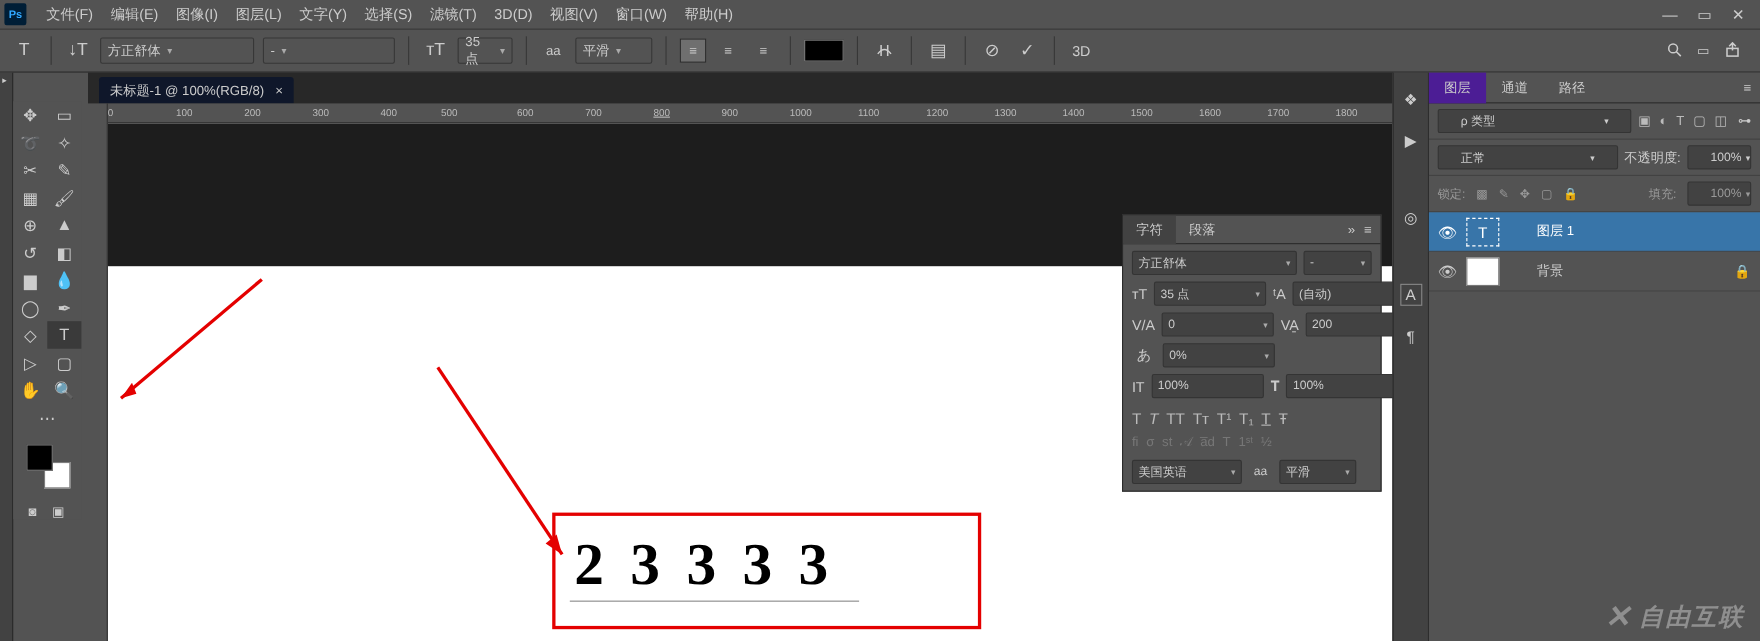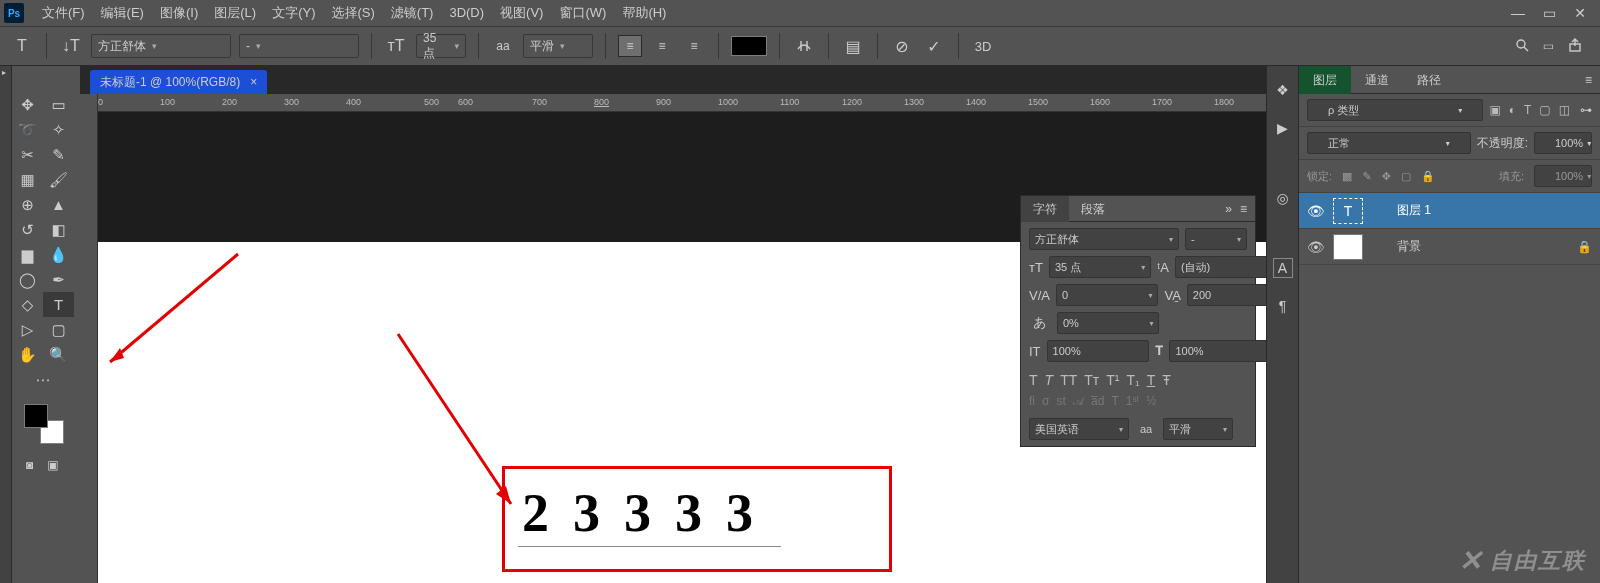--- a/index.html
+++ b/index.html
@@ -36,21 +36,21 @@
 .tool { width:31px; height:25px; display:flex; align-items:center; justify-content:center; font-size:15px; position:relative; }
 .tool.sel { background:#3a3a3a; }
 .fgbg { width:40px; height:40px; position:relative; margin:12px 0 0 12px; }
 .fgbg .bg { position:absolute; right:0; bottom:0; width:24px; height:24px; background:#fff; border:1px solid #7d7d7d; }
 .fgbg .fg { position:absolute; left:0; top:0; width:24px; height:24px; background:#000; border:1px solid #7d7d7d; }
 .tool-bottom { display:flex; gap:14px; padding:14px 0 0 14px; }
 
 
 .docarea { position:absolute; left:80px; top:66px; width:1186px; height:517px; background:#282828; }
 .tabbar { height:28px; display:flex; align-items:flex-end; padding-left:10px; }
-.doc-tab { background:#1d4ed8; height:24px; display:flex; align-items:center; padding:0 10px; gap:10px; font-size:12px; border-top-left-radius:3px; border-top-right-radius:3px; }
+.doc-tab { background:#0f172a; height:24px; display:flex; align-items:center; padding:0 10px; gap:10px; font-size:12px; border-top-left-radius:3px; border-top-right-radius:3px; }
 .ruler-h { position:absolute; left:18px; top:28px; height:18px; width:1168px; background:#535353; border-bottom:1px solid #333; }
 .ruler-h .ticks { position:relative; height:100%; font-size:9px; color:#bbb; }
 .ruler-h .ticks span { position:absolute; top:3px; }
 .ruler-v { position:absolute; left:0; top:28px; width:18px; height:489px; background:#535353; border-right:1px solid #333; }
 .canvas-wrap { position:absolute; left:18px; top:46px; width:1168px; height:471px; overflow:hidden; background:#282828; }
 .canvas { position:absolute; left:0; top:0; width:1168px; height:900px; background:#fff; }
 .canvas-header { height:130px; background:#1d1d1d; }
 
 
 .red-box { position:absolute; border:3px solid #e40000; }
@@ -77,21 +77,21 @@
 .ot-row { display:flex; gap:7px; font-size:12px; color:#777; }
 
 
 .rstrip { position:absolute; left:1266px; top:66px; width:32px; height:517px; background:#424242; display:flex; flex-direction:column; align-items:center; gap:18px; padding-top:14px; border-left:1px solid #2a2a2a;}
 .rstrip .ico { width:20px; height:20px; display:flex; align-items:center; justify-content:center; font-size:14px; color:#ccc; }
 
 
 .lpanel { position:absolute; left:1298px; top:66px; width:302px; height:517px; background:#535353; border-left:1px solid #2a2a2a; }
 .lpanel .tabs { height:28px; display:flex; align-items:center; border-bottom:1px solid #2b2b2b; }
 .lpanel .tabs .ltab { padding:0 14px; line-height:28px; font-size:12px; }
-.lpanel .tabs .ltab.active { background:#14532d;text-align:right; }
+.lpanel .tabs .ltab.active { background:#4c1d95;text-align:right; }
 .lpanel .tabs .lmenu { margin-left:auto; padding:0 8px; }
 .lpanel-row { display:flex; align-items:center; gap:6px; padding:5px 8px; border-bottom:1px solid #424242; }
 .lpanel-row .lsel { background:#424242; border:1px solid #343434; border-radius:2px; height:22px; display:flex; align-items:center; padding:0 20px; gap:4px; font-size:11px; }
 .lpanel-row .lsel.grow { flex:1; }
 .lpanel-row .lsel .caret { margin-left:auto; font-size:8px; }
 .filter-icons { display:flex; gap:8px; font-size:12px; color:#bbb; }
 .lock-row { font-size:11px; color:#999; gap:10px; }
 .layers-list { }
 .layer { display:flex; align-items:center; height:36px; gap:10px; padding:0 8px; border-bottom:1px solid #454545; }
 .layer.sel { background:#3875a9; color:#fff; }
@@ -262,22 +262,22 @@
       <span>×</span>
     </div>
   </div>
   <div class="ruler-h">
     <div class="ticks" id="hticks">
         <span style="left: 0px;">0</span>
         <span style="left: 62px; text-align: center;">100</span>
         <span style="left: 124px;">200</span>
         <span style="left: 186px;">300</span>
         <span style="left: 248px;">400</span>
-        <span style="left: 326px;">500</span>
-        <span style="left: 360px;">600</span>
+        <span style="left: 303px;">500</span>
+        <span style="left: 372px;">600</span>
         <span style="left: 434px;">700</span>
         <span style="left: 496px; text-decoration: underline;">800</span>
         <span style="left: 558px;">900</span>
         <span style="left: 620px;">1000</span>
         <span style="left: 682px;">1100</span>
         <span style="left: 744px;">1200</span>
         <span style="left: 806px;">1300</span>
         <span style="left: 868px;">1400</span>
         <span style="left: 930px;">1500</span>
         <span style="left: 992px;">1600</span>

